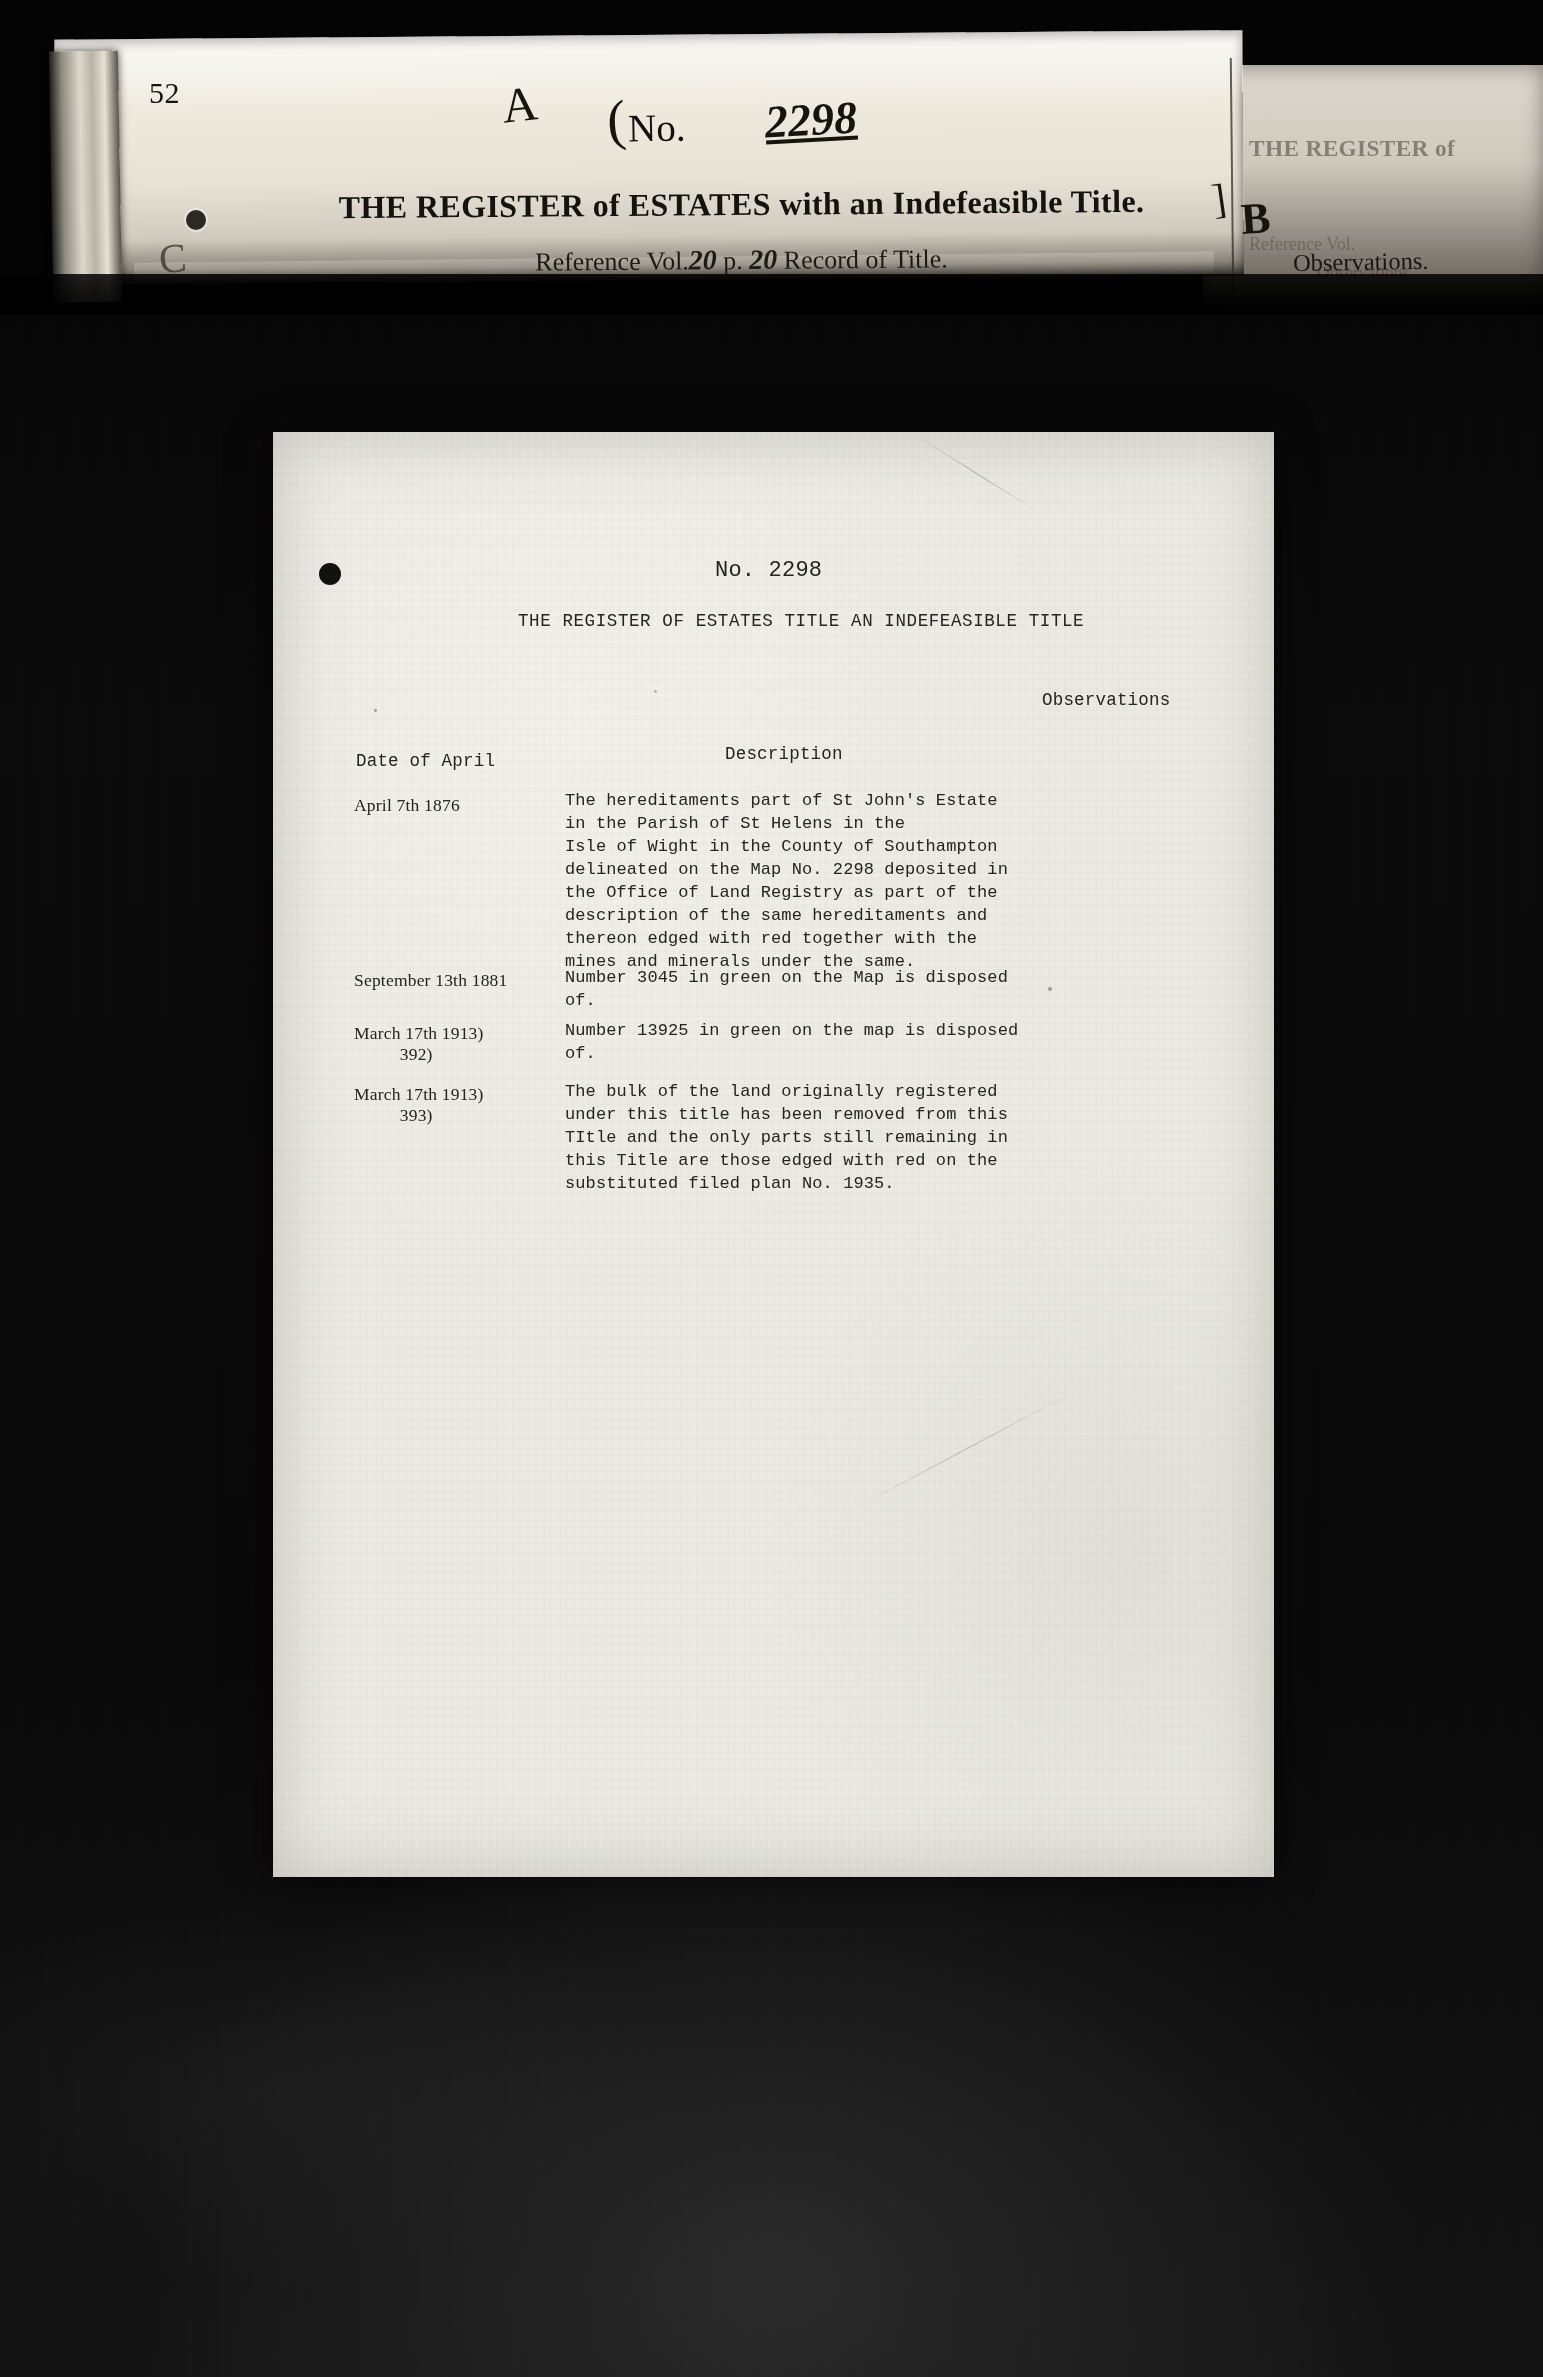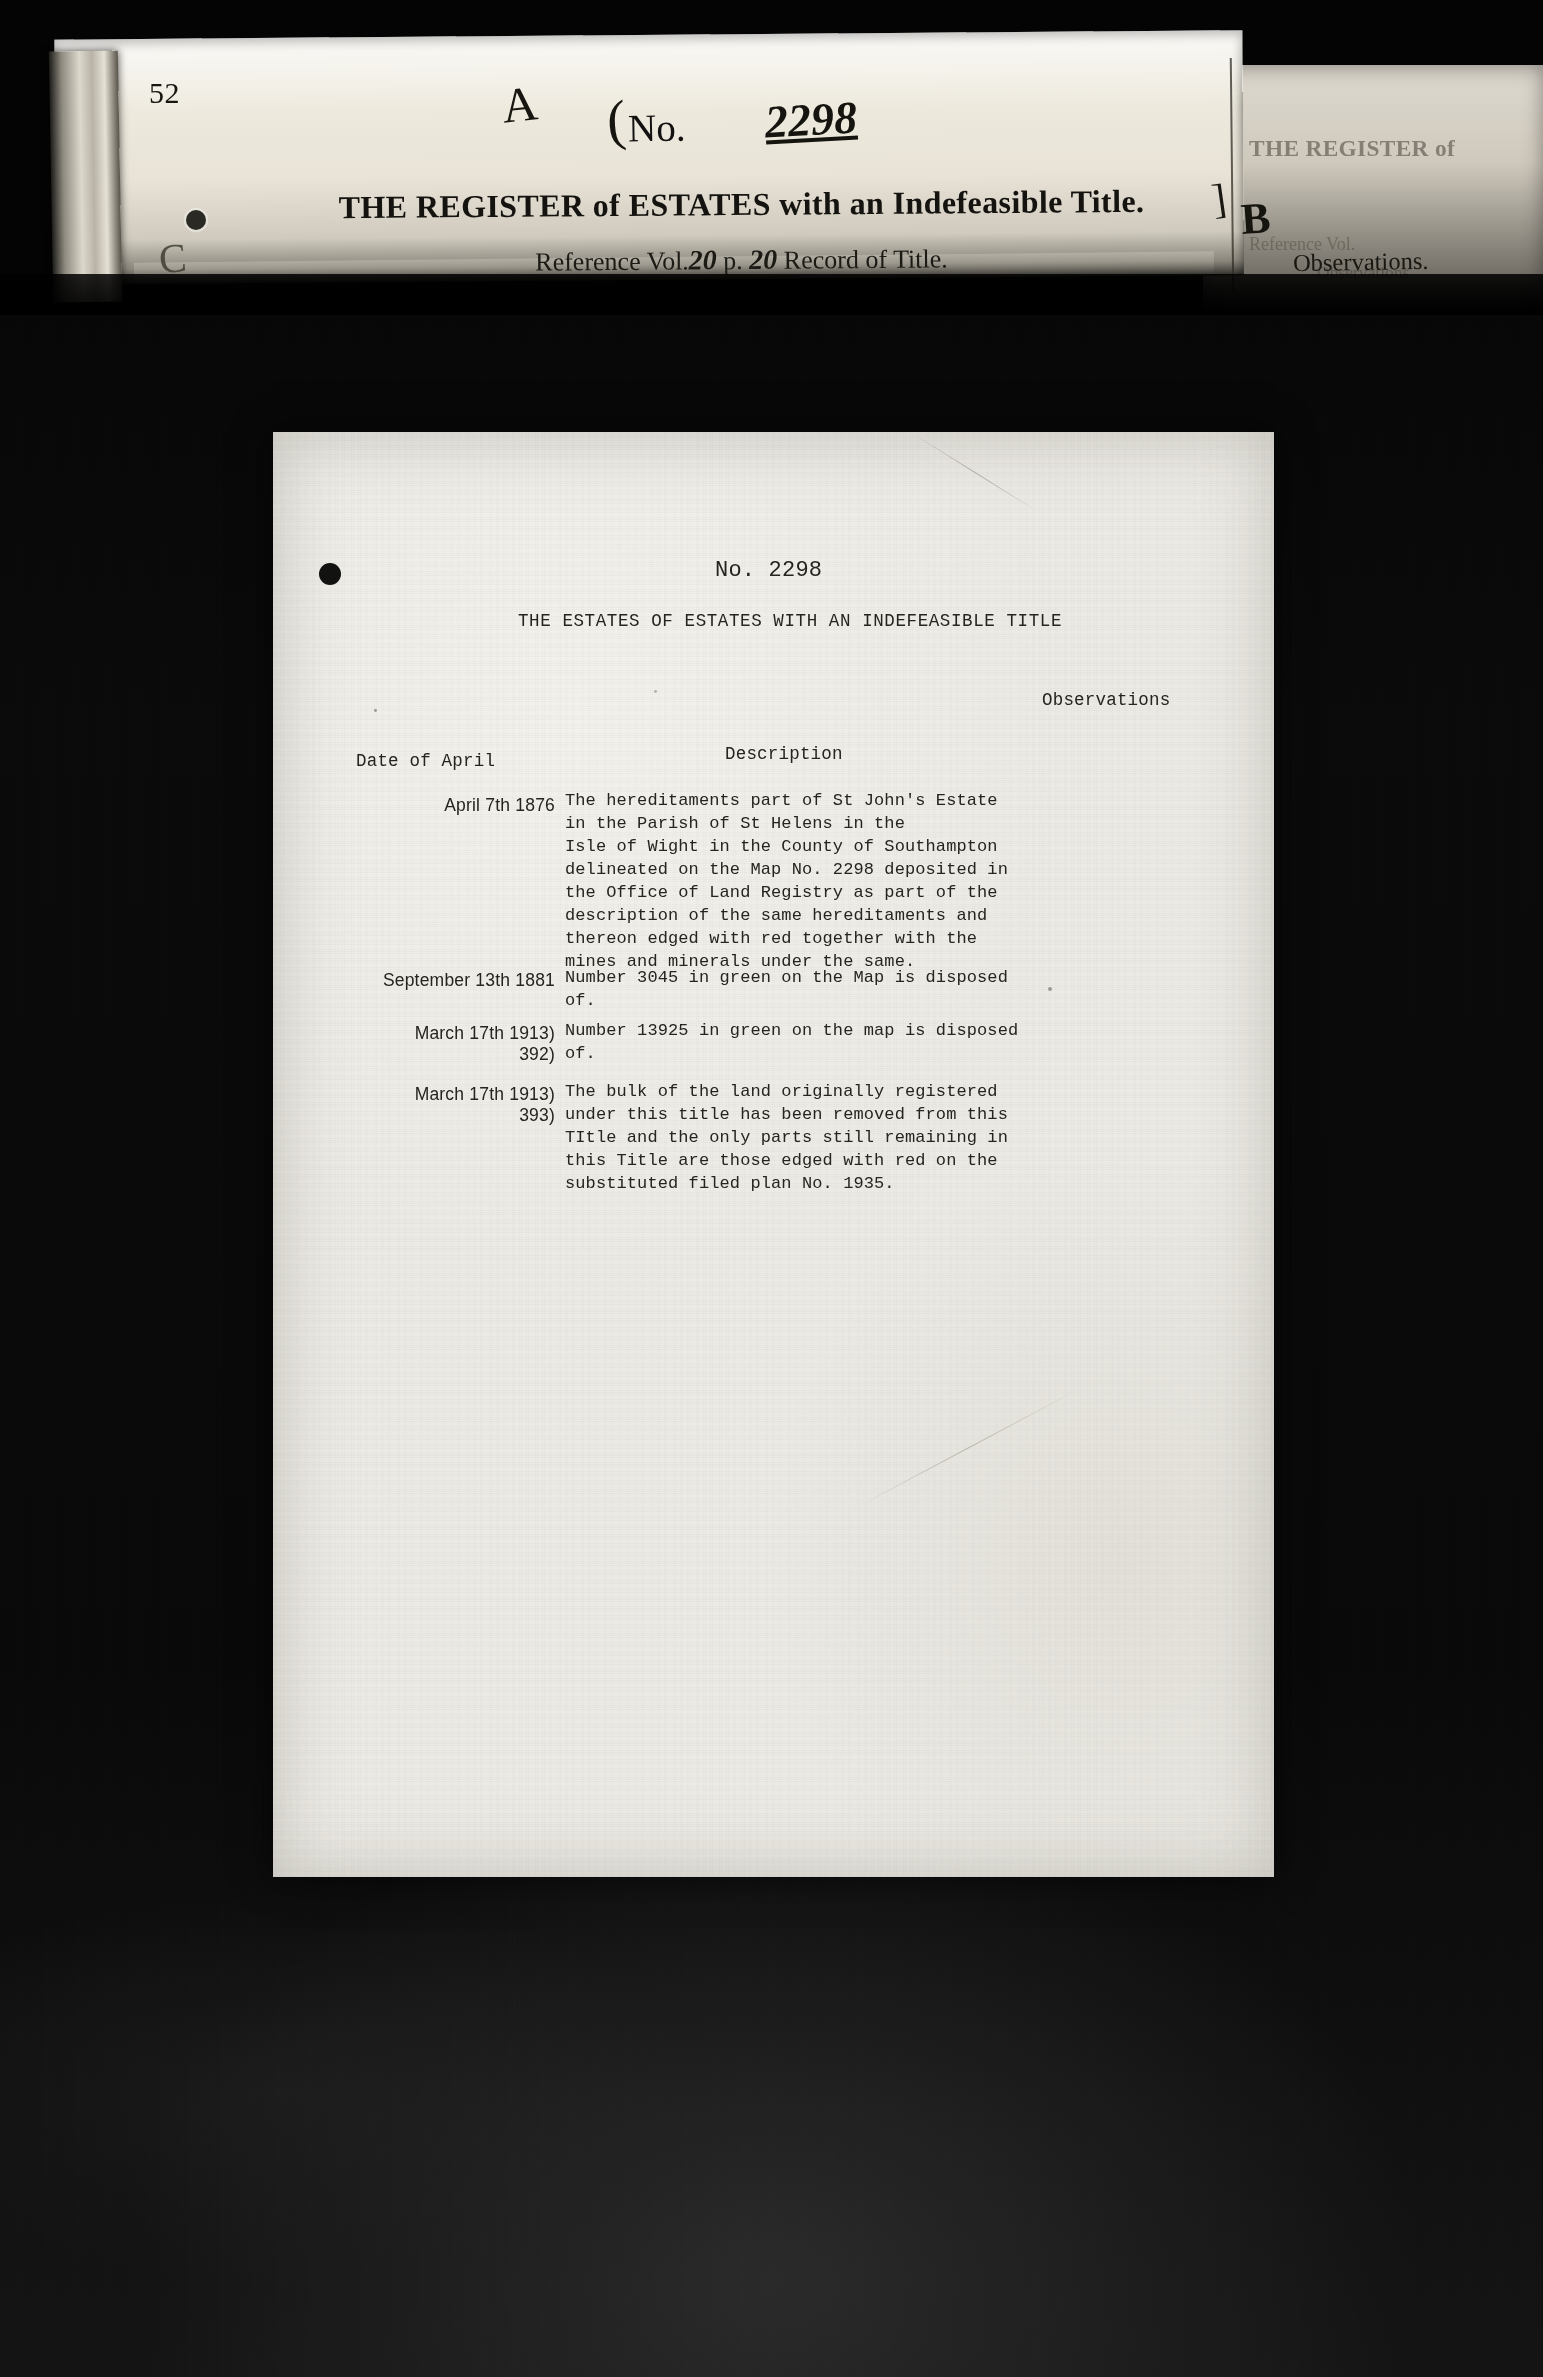--- a/index.html
+++ b/index.html
@@ -374,26 +374,25 @@
   }
   #col-head-description {
     left: 709px;
     top: 744px;
     font-size: 17.5px;
     margin-left: 16px;
   }
 
   .entry-date {
     position: absolute;
-    font-family: Liberation Sans, sans-serif;
+    font-family: Liberation Serif, serif;
     font-size: 17.5px;
     color: #26241f;
     letter-spacing: 0.2px;
     white-space: pre;
-    text-align: right;
     width: 201px;
     left: 354px;
   }
   .entry-desc {
     position: absolute;
     left: 565px;
     width: 467px;
     font-family: "Liberation Mono", monospace;
     font-size: 17px;
     line-height: 23px;
@@ -465,21 +464,21 @@
 <div id="document-sheet">
   <div id="sheet-noise"></div>
   <div id="sheet-vignette"></div>
 </div>
 <div id="sheet-crease-1"></div>
 <div id="sheet-crease-2"></div>
 
 <div id="punch-dot"></div>
 
 <div class="typed" id="doc-number">No. 2298</div>
-<div class="typed" id="doc-title">THE ESTATES OF ESTATES WITH AN INDEFEASIBLE TITLE</div>
+<div class="typed" id="doc-title">THE REGISTER OF ESTATES TITLE AN INDEFEASIBLE TITLE</div>
 <div class="typed" id="doc-observations">Observations</div>
 
 <div class="typed" id="col-head-date">Date of April</div>
 <div class="typed" id="col-head-description">Description</div>
 
 <div class="entry-date" id="entry-0-date">April 7th 1876</div>
 <div class="entry-desc" id="entry-0-desc">The hereditaments part of St John's Estate
 in the Parish of St Helens in the
 Isle of Wight in the County of Southampton
 delineated on the Map No. 2298 deposited in

